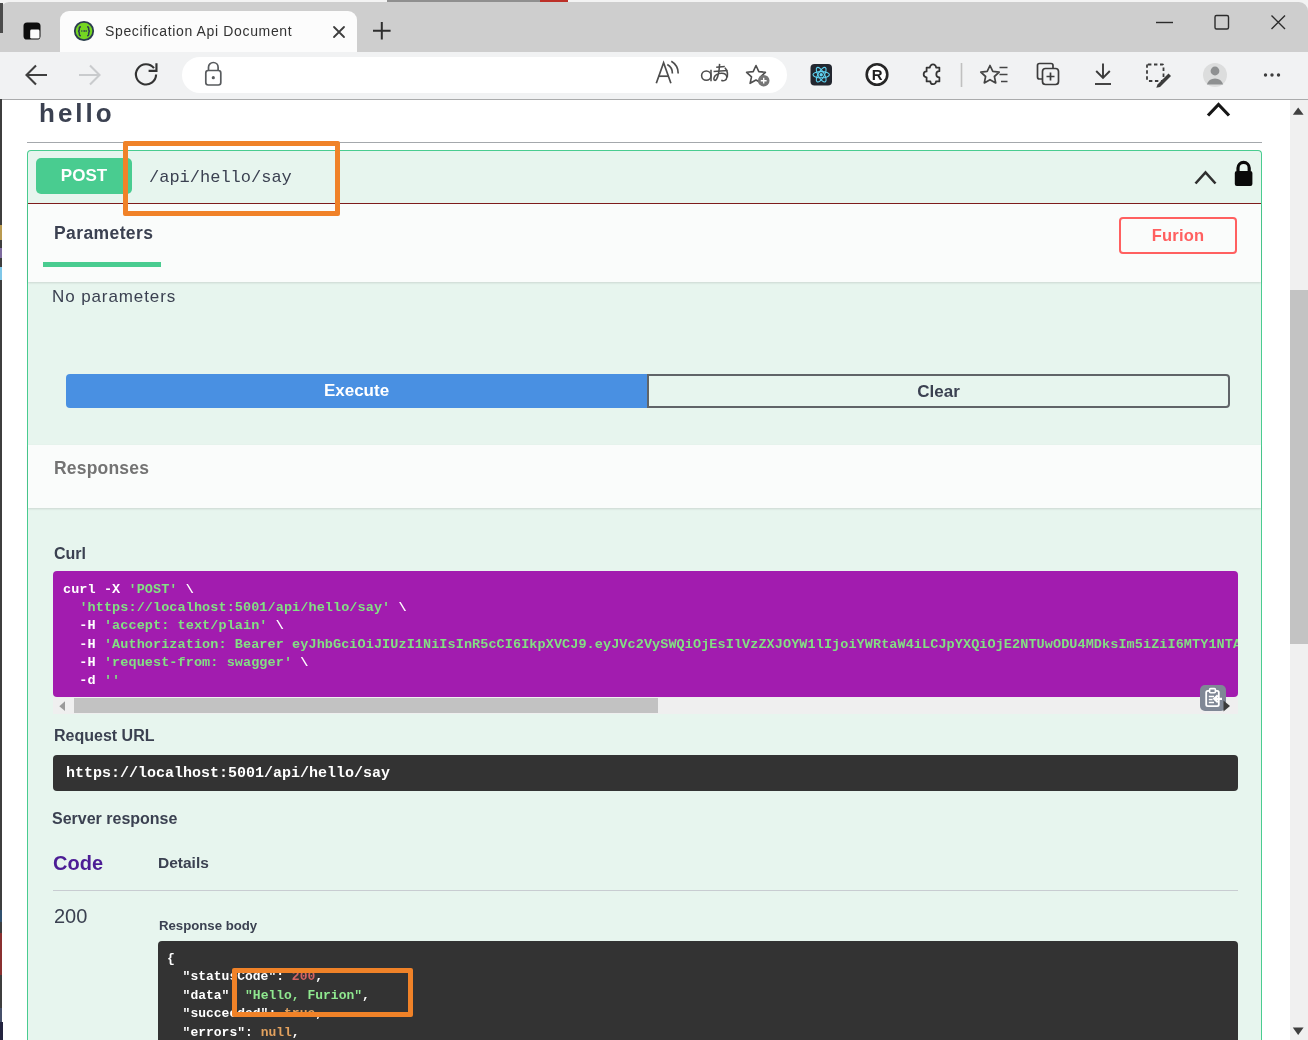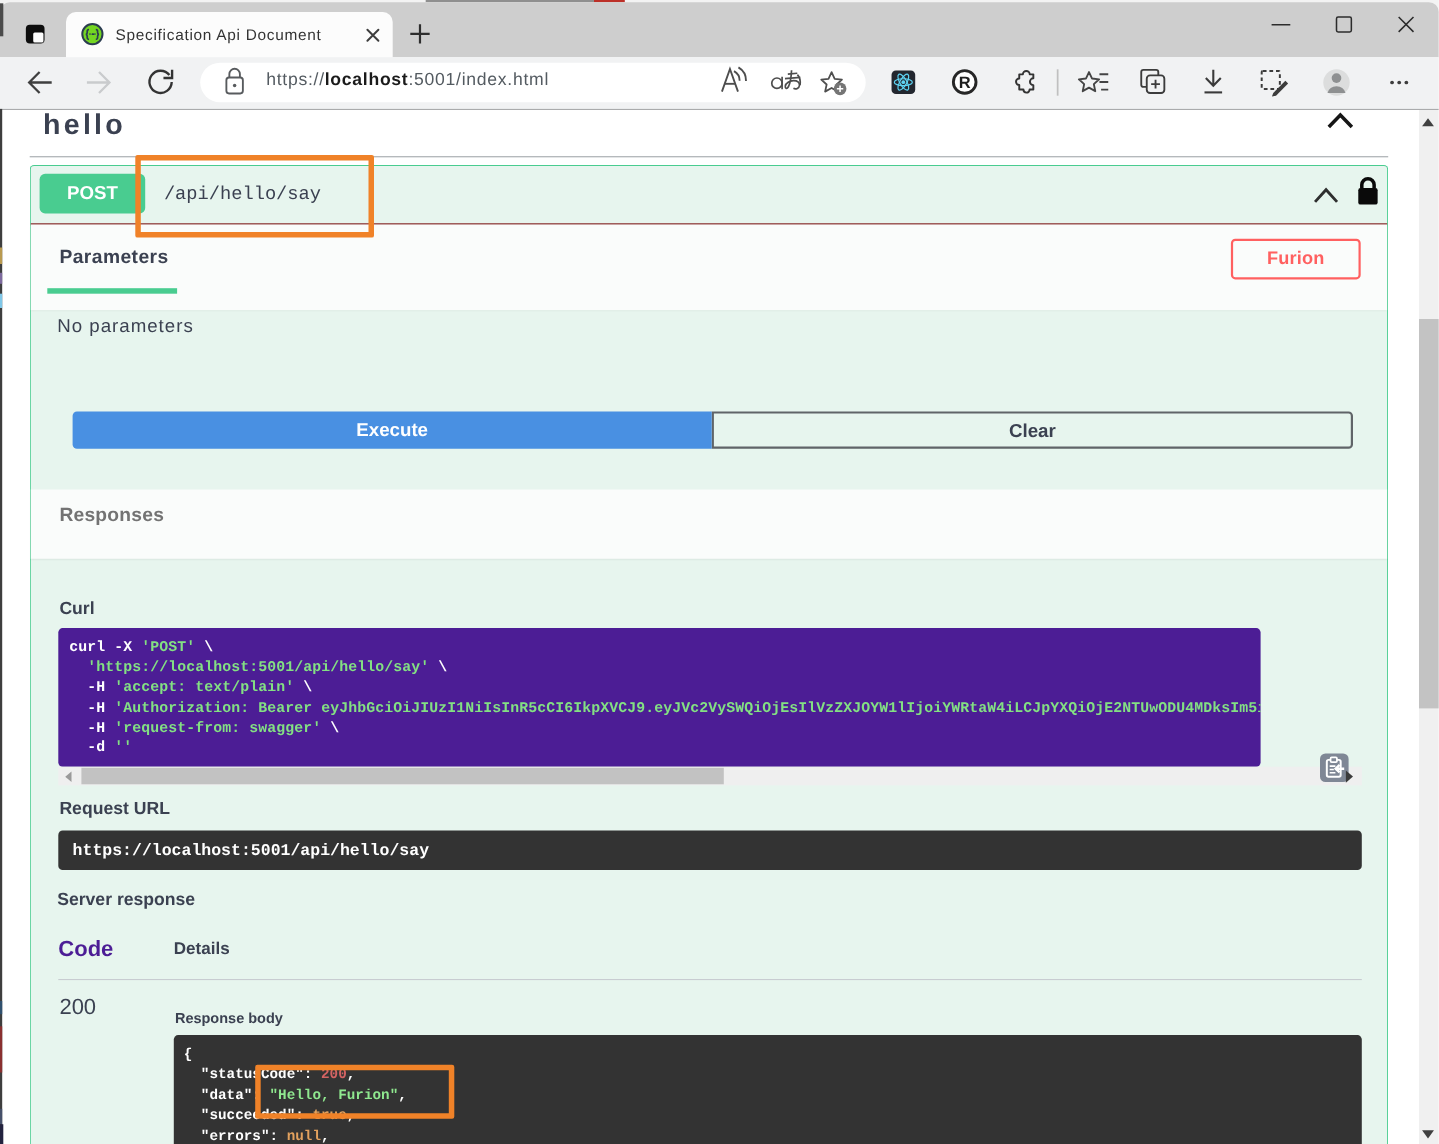--- a/index.html
+++ b/index.html
@@ -51,21 +51,21 @@
 #execbtn{position:absolute;left:38px;top:223px;width:581px;height:34px;background:#4990e2;border-radius:4px 0 0 4px;
   color:#fff;font-weight:bold;font-size:17px;text-align:center;line-height:34px;}
 #clearbtn{position:absolute;left:619px;top:223px;width:579px;height:30px;border:2px solid #606468;border-radius:0 4px 4px 0;
   color:#3b4151;font-weight:bold;font-size:17px;text-align:center;line-height:32px;}
 
 #respband{position:absolute;left:0;top:294px;width:100%;height:63px;background:#fafcfb;box-shadow:0 1px 2px rgba(0,0,0,.12);}
 #resptitle{position:absolute;left:26px;top:13px;font-size:17.5px;font-weight:bold;color:#737373;letter-spacing:0.2px;}
 
 .lbl{position:absolute;font-size:16px;font-weight:bold;color:#3b4151;}
 #curllbl{left:26px;top:394px;}
-#curlbox{position:absolute;left:25px;top:420px;width:1093px;height:126px;background:#4c1d95;border-radius:4px;overflow:hidden;
+#curlbox{position:absolute;left:25px;top:420px;width:1185px;height:126px;background:#a21caf;border-radius:4px;overflow:hidden;
   font-family:"Liberation Mono",monospace;font-weight:bold;font-size:13.5px;letter-spacing:0.08px;line-height:18.2px;color:#fff;white-space:pre;}
 #curlbox .in{position:absolute;left:10px;top:10px;}
 .grn{color:#83e083;}
 
 #hscroll{position:absolute;left:25px;top:546px;width:1185px;height:17px;background:#efefef;}
 #hthumb{position:absolute;left:21px;top:1px;width:584px;height:15px;background:#c2c2c2;}
 
 #copybtn{position:absolute;left:1172px;top:534px;width:26px;height:26px;background:#7f8795;border-radius:5px;}
 
 #requrllbl{left:26px;top:576px;}
@@ -105,21 +105,20 @@
     <div style="top:126px;height:15px;background:#b99a50"></div>
     <div style="top:149px;height:10px;background:#7d6a9e"></div>
     <div style="top:168px;height:13px;background:#7fc7e8"></div>
     <div style="top:811px;height:12px;background:#30506e"></div>
     <div style="top:834px;height:42px;background:#8a3030"></div>
     <div style="top:909px;height:14px;background:#46506a"></div>
     <div style="top:923px;height:18px;background:#23233f;width:3px"></div>
   </div>
   <div id="toolbar">
     <div id="addrbar"></div>
-    <div id="urltext">https://<b>localhost</b>:5001/index.html</div>
   </div>
   <svg id="chromesvg" style="position:absolute;left:0;top:0;width:1308px;height:100px;" viewBox="0 0 1308 100">
 
     <rect x="23.5" y="22.5" width="17" height="17" rx="3.6" fill="#0d0d0d"></rect>
     <rect x="30.2" y="29.6" width="9.3" height="9" rx="1.4" fill="#fcfcfc"></rect>
 
     <circle cx="84" cy="31" r="9.2" fill="#74d622" stroke="#2b3c50" stroke-width="1.8"></circle>
     <path d="M 80.9 26.8 c -2 0 -1.55 2.1 -1.65 3.05 c -0.1 1 -0.35 1.25 -1.15 1.45 c 0.8 0.2 1.05 0.45 1.15 1.45 c 0.1 0.95 -0.35 3.05 1.65 3.05" fill="none" stroke="#2b3c50" stroke-width="1.55"></path>
     <path d="M 87.1 26.8 c 2 0 1.55 2.1 1.65 3.05 c 0.1 1 0.35 1.25 1.15 1.45 c -0.8 0.2 -1.05 0.45 -1.15 1.45 c -0.1 0.95 0.35 3.05 -1.65 3.05" fill="none" stroke="#2b3c50" stroke-width="1.55"></path>
     <circle cx="81.8" cy="31" r="0.75" fill="#2b3c50"></circle>

